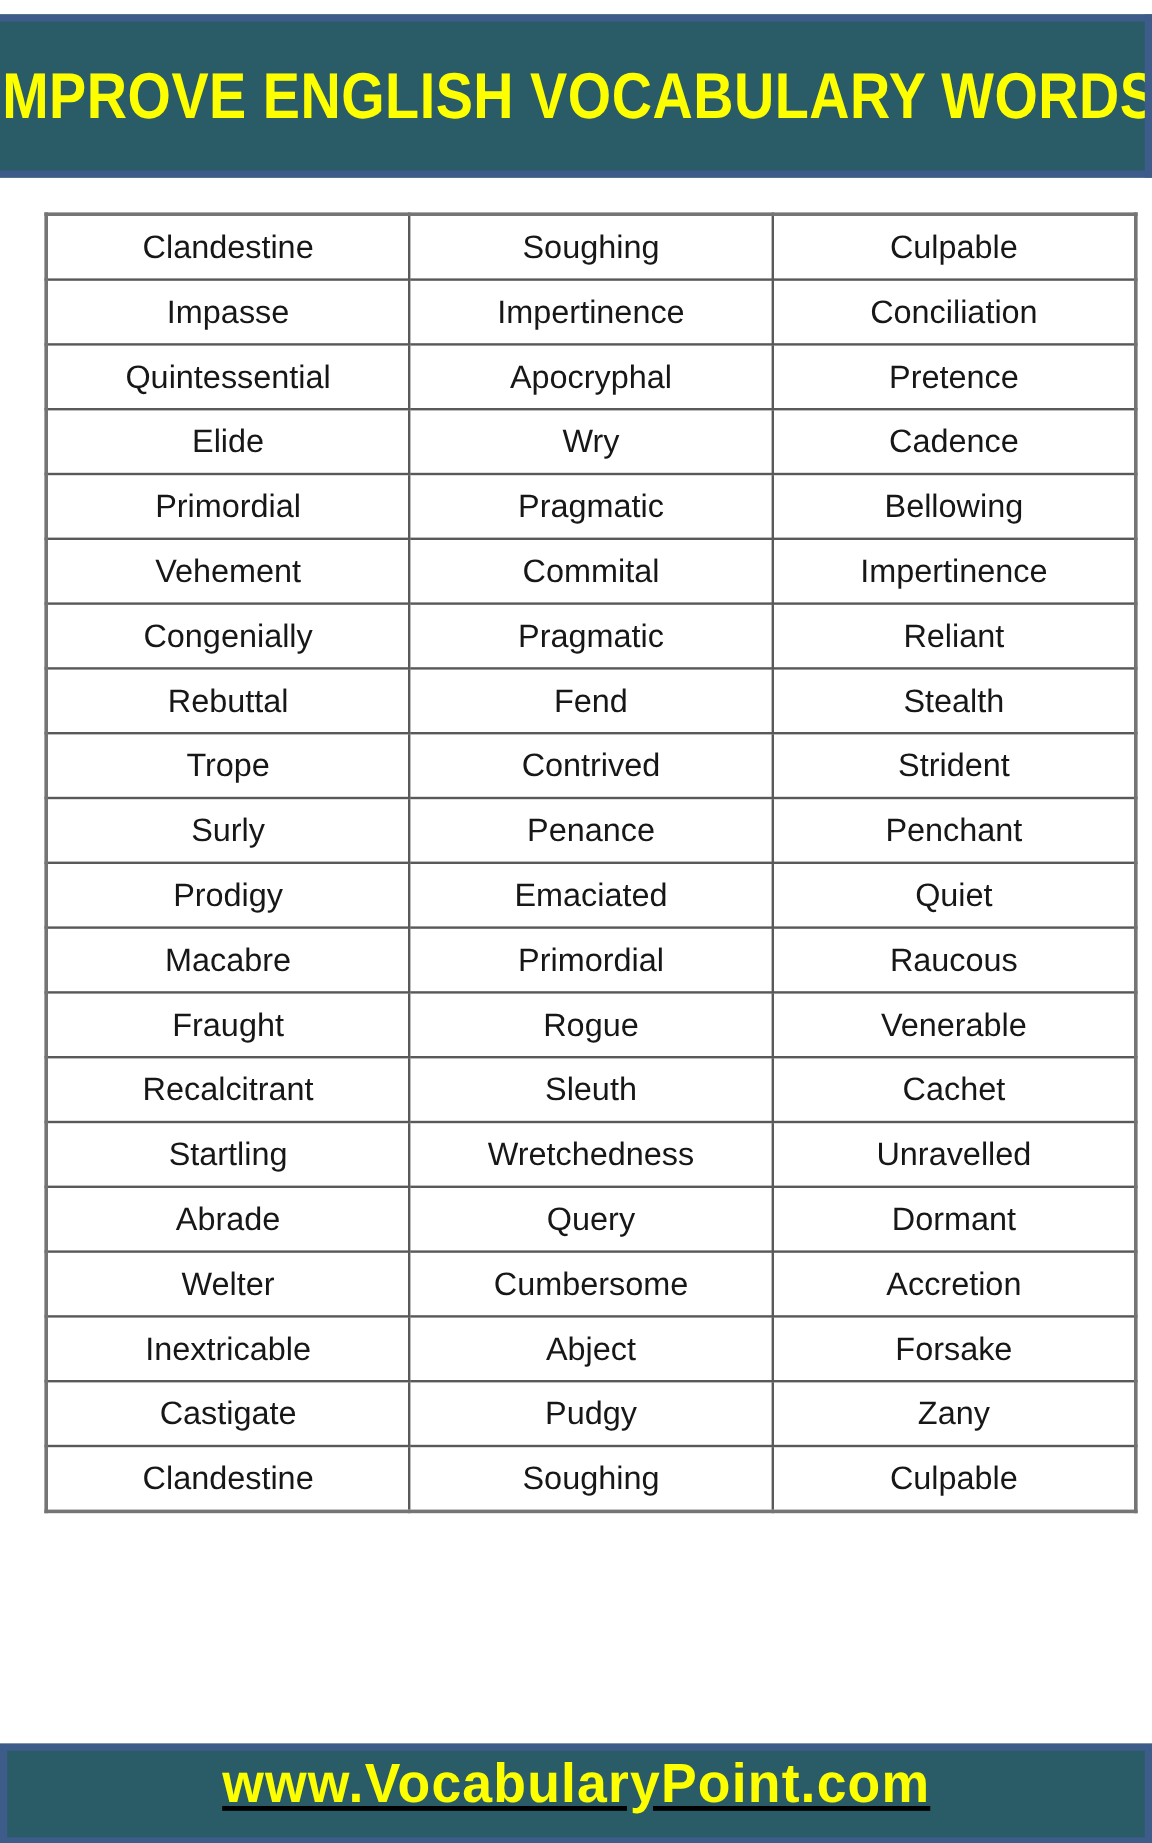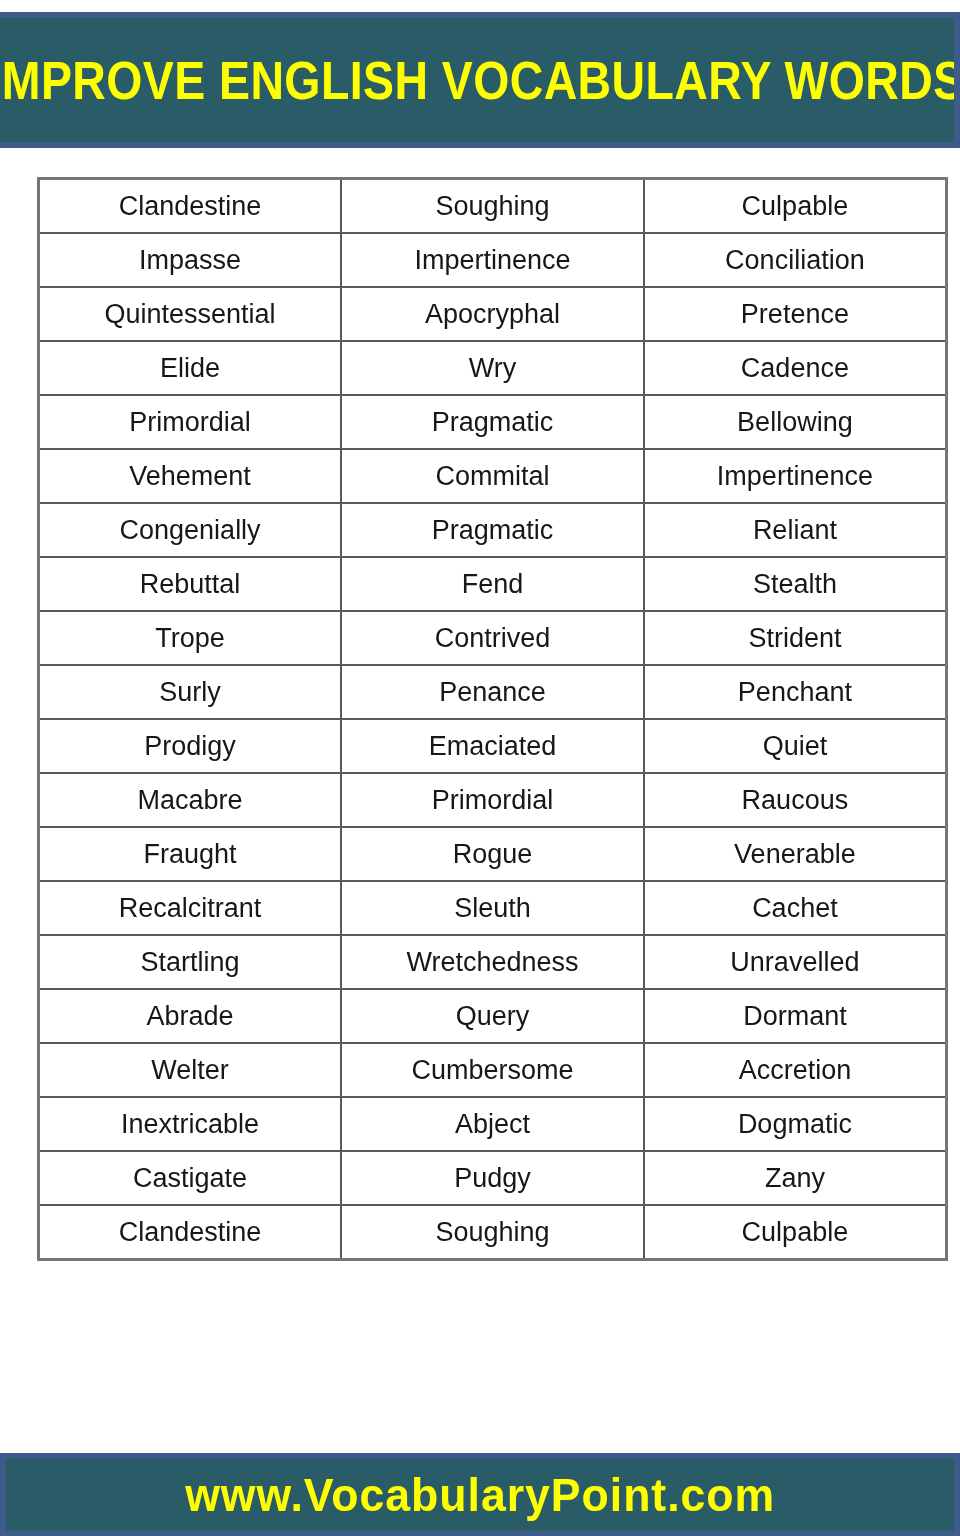--- a/index.html
+++ b/index.html
@@ -57,23 +57,24 @@
   .site-banner {
     box-sizing: border-box;
     position: absolute;
     left: 0;
     top: 1453px;
     width: 960px;
     height: 84px;
     background: var(--banner-fill, #2A5C68);
     border: 6px solid var(--banner-border, #3E5C8A);
     display: flex;
-    align-items: center;
+    align-items: flex-start;
     justify-content: center;
     overflow: hidden;
+    text-decoration: underline;
   }
   .site-banner .url {
     color: var(--banner-text, #FDFF00);
     font-size: 46px;
     font-weight: bold;
     letter-spacing: 1px;
     white-space: nowrap;
     transform: scaleX(0.97);
   }
 </style>
@@ -169,21 +170,21 @@
           <td>Dormant</td>
         </tr>
         <tr>
           <td>Welter</td>
           <td>Cumbersome</td>
           <td>Accretion</td>
         </tr>
         <tr>
           <td>Inextricable</td>
           <td>Abject</td>
-          <td>Dogmatic</td>
+          <td>Forsake</td>
         </tr>
         <tr>
           <td>Castigate</td>
           <td>Pudgy</td>
           <td>Zany</td>
         </tr>
         <tr>
           <td>Clandestine</td>
           <td>Soughing</td>
           <td>Culpable</td>

